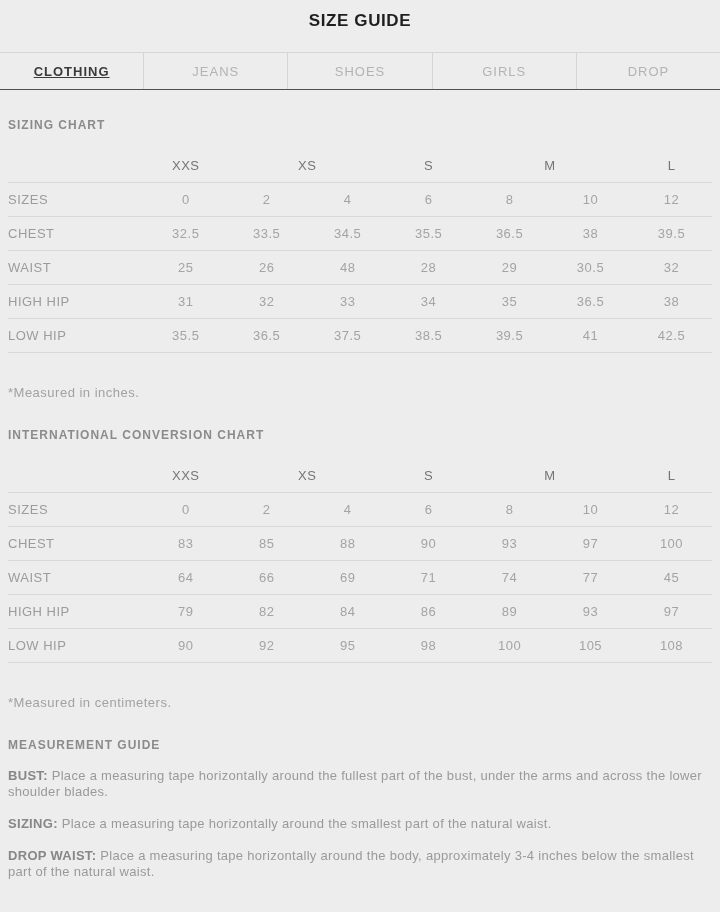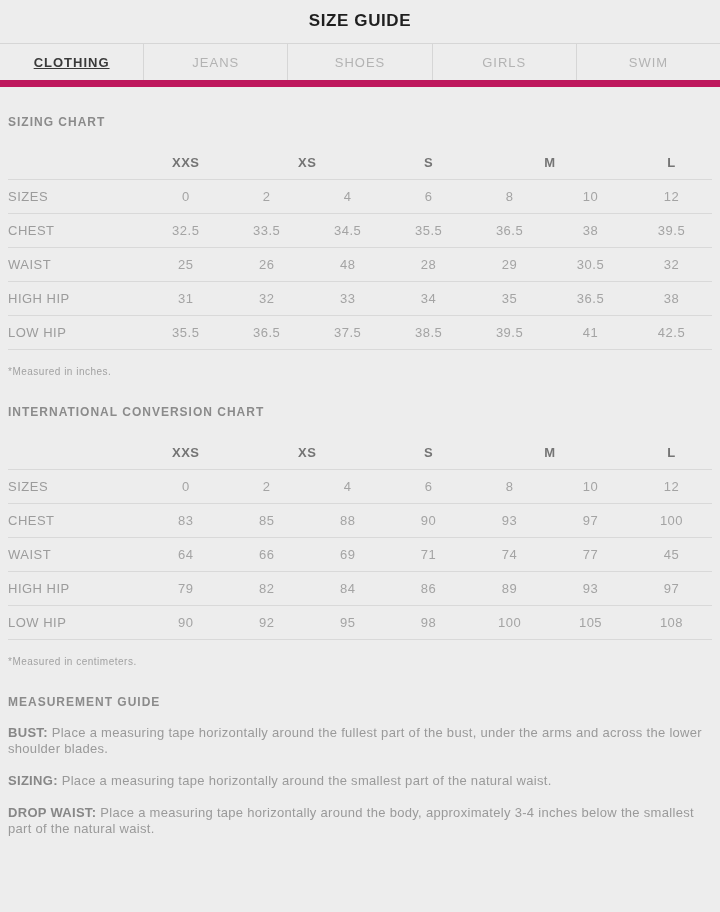--- a/index.html
+++ b/index.html
@@ -14,23 +14,23 @@
   .title {
     margin: 11px 0 0;
     text-align: center;
     font-size: 17px;
     font-weight: 700;
     letter-spacing: 0.6px;
     color: #1f1f1f;
   }
   .tabs {
     display: flex;
-    margin-top: 12px;
+    margin-top: 21px;
     border-top: 1px solid #d6d6d6;
-    border-bottom: 7px solid #be185d;
+    border-bottom: 1px solid #be185d;
   }
   .tab {
     flex: 1;
     text-align: center;
     padding: 11px 0 10px;
     font-size: 13px;
     letter-spacing: 1px;
     color: #b3b3b3;
     cursor: pointer;
   }
@@ -58,28 +58,28 @@
   col.c-data  { width: 11.5%; }
   th, td {
     border-bottom: 1px solid #d9d9d9;
     font-size: 13px;
     padding: 9px 0;
     text-align: center;
     letter-spacing: 0.5px;
   }
   thead th {
     color: #757575;
-    font-weight: 700;
+    font-weight: 400;
     padding: 10px 0 9px;
   }
   td { color: #a4a4a4; }
   .rowlabel { text-align: left; color: #9c9c9c; }
   .note {
-    margin: 16px 0 0;
-    font-size: 10px;
+    margin: 32px 0 0;
+    font-size: 13px;
     letter-spacing: 0.5px;
     color: #a2a2a2;
   }
   .mg-item {
     margin: 16px 0 0;
     font-size: 13px;
     line-height: 16px;
     letter-spacing: 0.3px;
     color: #9a9a9a;
   }
@@ -88,21 +88,21 @@
 </head>
 <body>
 
 <h1 class="title">SIZE GUIDE</h1>
 
 <nav class="tabs">
   <div class="tab active">CLOTHING</div>
   <div class="tab">JEANS</div>
   <div class="tab">SHOES</div>
   <div class="tab">GIRLS</div>
-  <div class="tab">SWIM</div>
+  <div class="tab">DROP</div>
 </nav>
 
 <div class="content">
 
   <section>
     <h2 class="section-heading">SIZING CHART</h2>
     <table>
       <colgroup>
         <col class="c-label">
           <col class="c-data">

